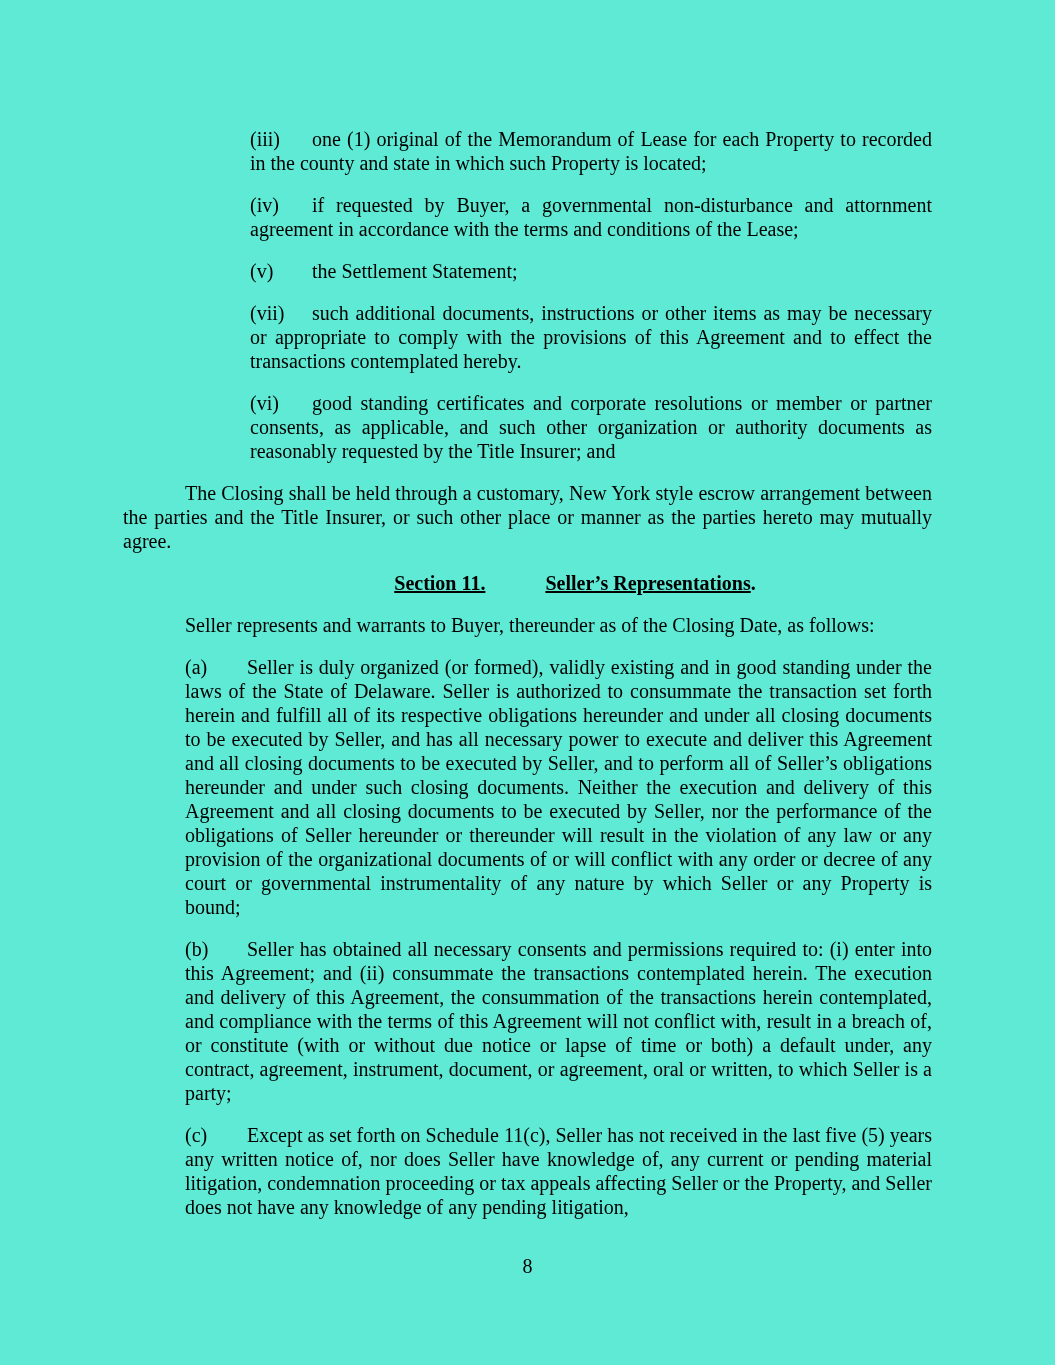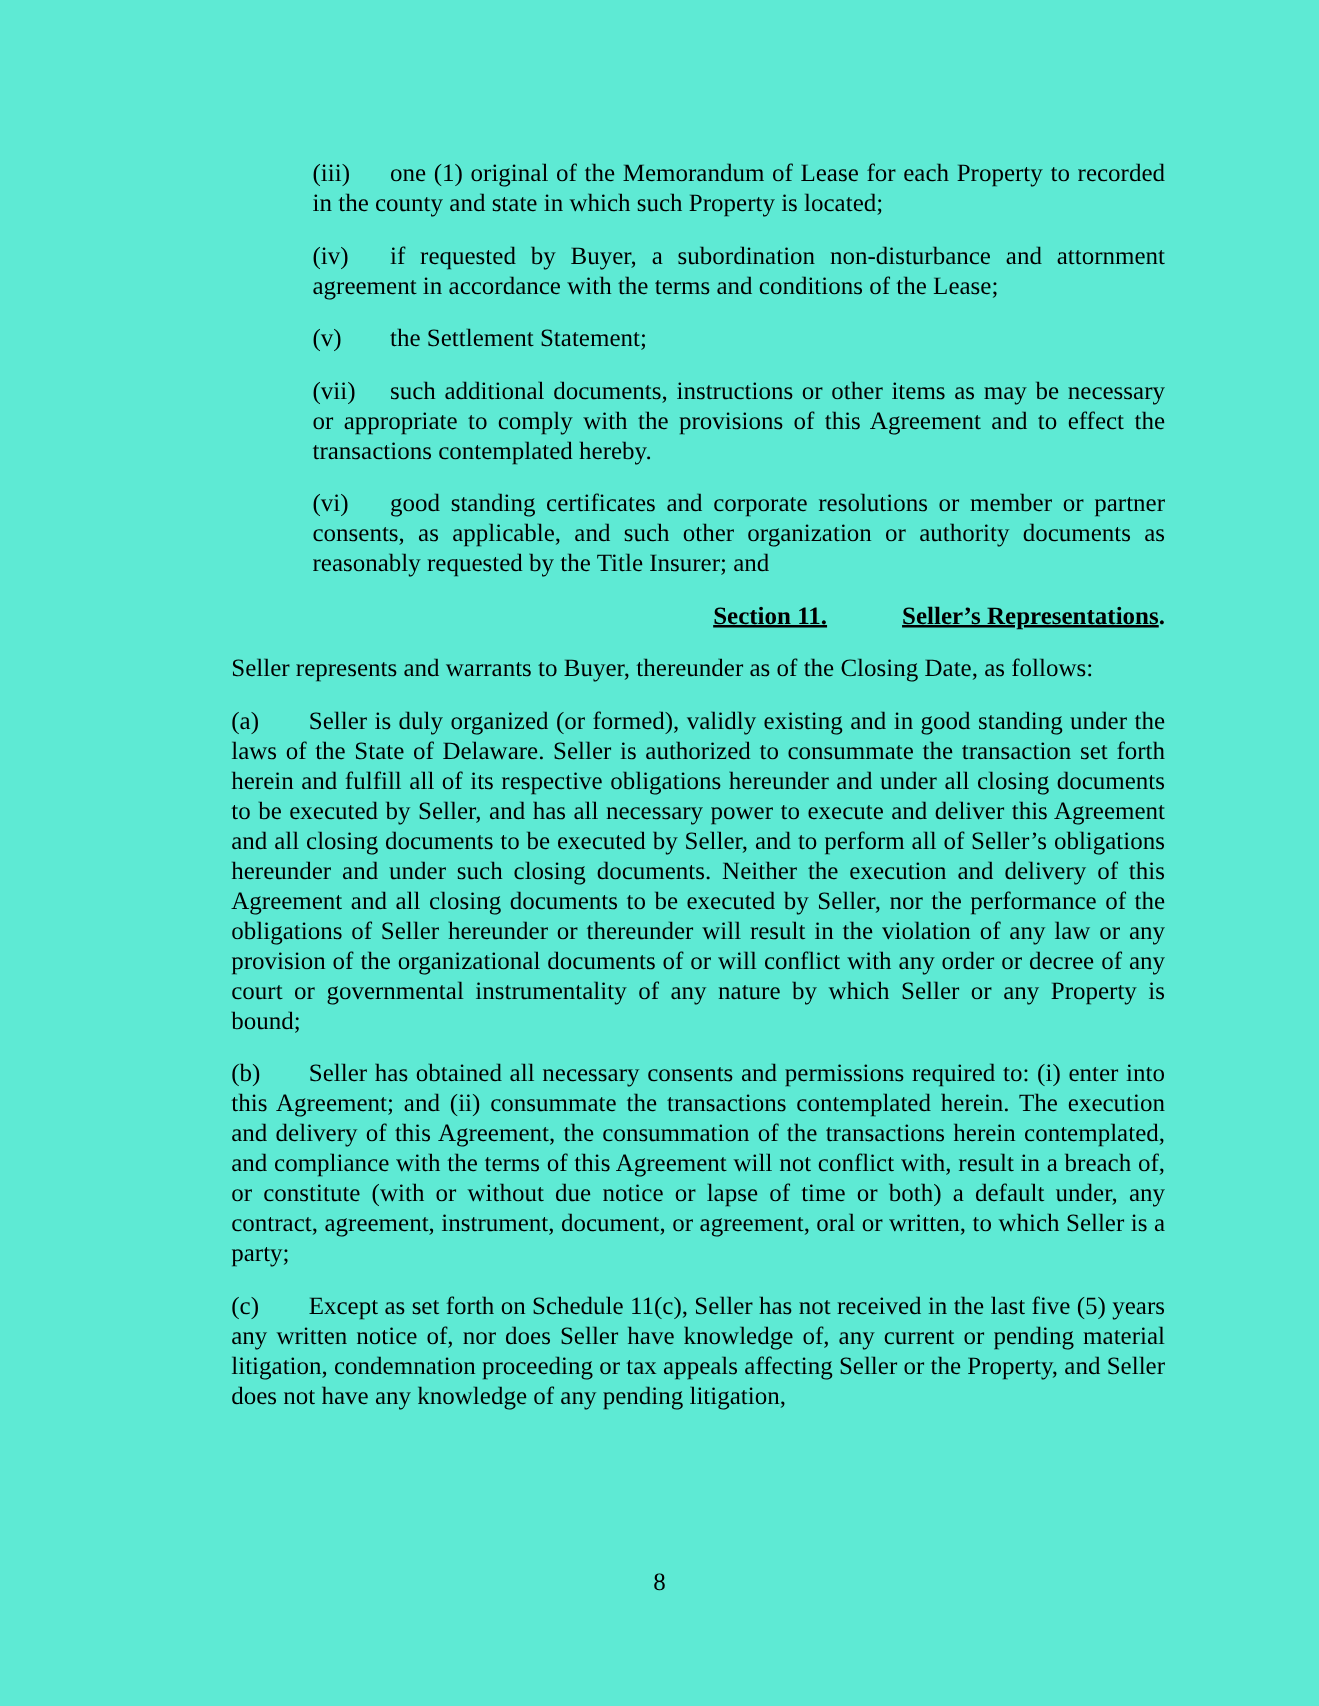--- a/index.html
+++ b/index.html
@@ -35,21 +35,21 @@
     display: inline-block;
     width: 62px;
   }
   .para-indent {
     text-indent: 62px;
     margin: 0 0 18px 0;
   }
   .heading {
     margin: 0 0 18px 95px;
     font-weight: bold;
-    text-align: right;
+    text-align: center;
   }
   .heading .spacer {
     display: inline-block;
     width: 60px;
   }
   .underline {
     text-decoration: underline;
   }
   .page-number {
     position: absolute;
@@ -60,28 +60,29 @@
   }
 </style>
 </head>
 <body>
 
 <div class="page">
   <div class="content">
 
     <div class="clause"><span class="marker">(iii)</span><span>one (1) original of the Memorandum of Lease for each Property to recorded in the county and state in which such Property is located;</span></div>
 
-    <div class="clause"><span class="marker">(iv)</span><span>if requested by Buyer, a subordination non-disturbance and attornment agreement in accordance with the terms and conditions of the Lease;</span></div>
+    <div class="clause"><span class="marker">(iv)</span><span>if requested by Buyer, a governmental non-disturbance and attornment agreement in accordance with the terms and conditions of the Lease;</span></div>
 
     <div class="clause"><span class="marker">(v)</span><span>the Settlement Statement;</span></div>
 
     <div class="clause"><span class="marker">(vii)</span><span>such additional documents, instructions or other items as may be necessary or appropriate to comply with the provisions of this Agreement and to effect the transactions contemplated hereby.</span></div>
 
     <div class="clause"><span class="marker">(vi)</span><span>good standing certificates and corporate resolutions or member or partner consents, as applicable, and such other organization or authority documents as reasonably requested by the Title Insurer; and</span></div>
 
+    <div class="para-indent">The Closing shall be held through a customary, New York style escrow arrangement between the parties and the Title Insurer, or such other place or manner as the parties hereto may mutually agree.</div>
 
     <div class="heading"><span class="underline">Section 11.</span><span class="spacer"></span><span class="underline">Seller’s Representations</span><span>.</span></div>
 
     <div class="para-indent">Seller represents and warrants to Buyer, thereunder as of the Closing Date, as follows:</div>
 
     <div class="rep"><span class="marker">(a)</span><span>Seller is duly organized (or formed), validly existing and in good standing under the laws of the State of Delaware.  Seller is authorized to consummate the transaction set forth herein and fulfill all of its respective obligations hereunder and under all closing documents to be executed by Seller, and has all necessary power to execute and deliver this Agreement and all closing documents to be executed by Seller, and to perform all of Seller’s obligations hereunder and under such closing documents.  Neither the execution and delivery of this Agreement and all closing documents to be executed by Seller, nor the performance of the obligations of Seller hereunder or thereunder will result in the violation of any law or any provision of the organizational documents of or will conflict with any order or decree of any court or governmental instrumentality of any nature by which Seller or any Property is bound;</span></div>
 
     <div class="rep"><span class="marker">(b)</span><span>Seller has obtained all necessary consents and permissions required to: (i) enter into this Agreement; and (ii) consummate the transactions contemplated herein. The execution and delivery of this Agreement, the consummation of the transactions herein contemplated, and compliance with the terms of this Agreement will not conflict with, result in a breach of, or constitute (with or without due notice or lapse of time or both) a default under, any contract, agreement, instrument, document, or agreement, oral or written, to which Seller is a party;</span></div>
 
     <div class="rep"><span class="marker">(c)</span><span>Except as set forth on Schedule 11(c), Seller has not received in the last five (5) years any written notice of, nor does Seller have knowledge of, any current or pending material litigation, condemnation proceeding or tax appeals affecting Seller or the Property, and Seller does not have any knowledge of any pending litigation,</span></div>

